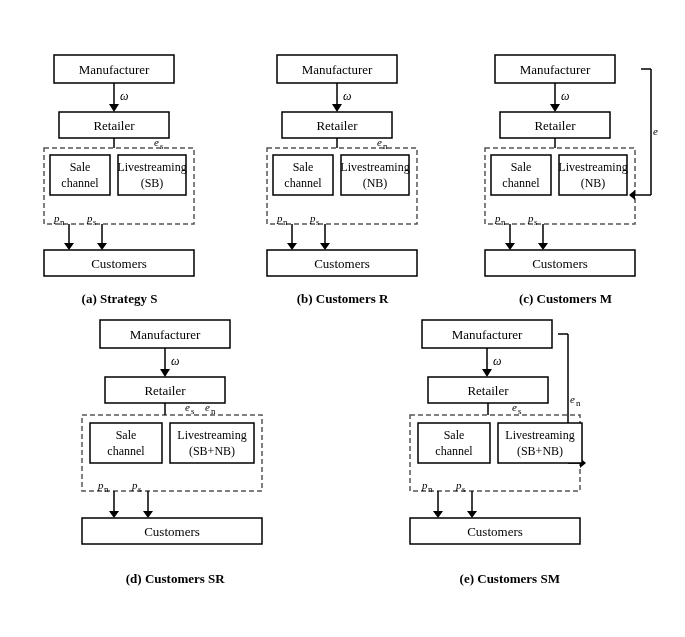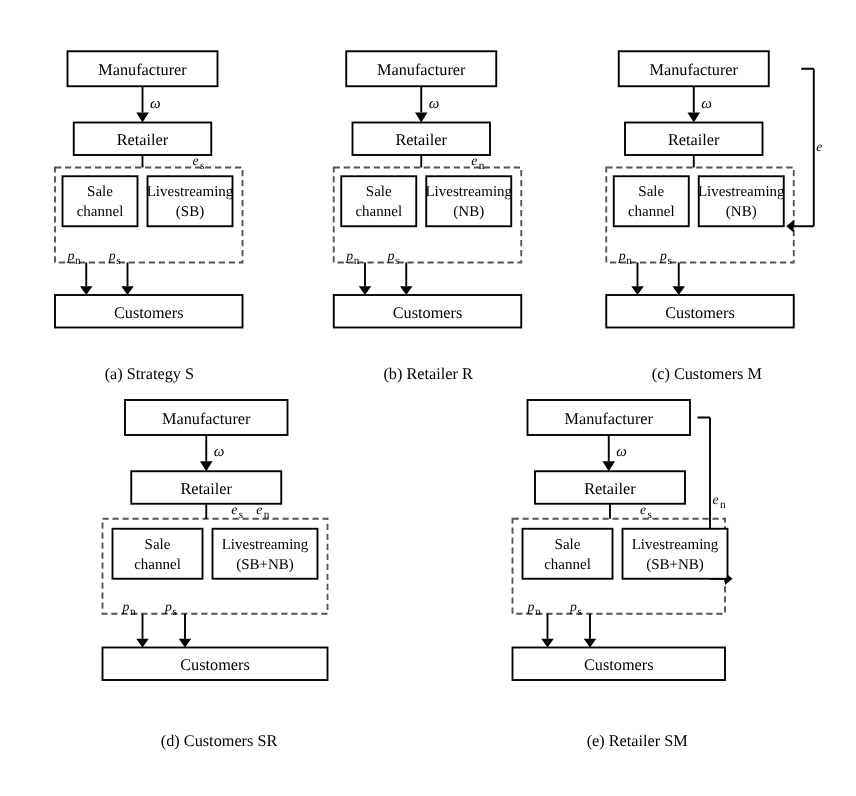--- a/index.html
+++ b/index.html
@@ -37,22 +37,22 @@
     }
     .diagram-small {
       width: 185px;
     }
     .diagram-large {
       width: 220px;
     }
     
     .caption {
       font-size: 13px;
-      font-weight: normal;
-      margin-top: 20px;
+      font-weight: bold;
+      margin-top: 6px;
     }
     
     .svg-diagram {
       display: block;
     }
   </style>
 </head>
 <body>
 
 <div class="main-container">
@@ -137,21 +137,21 @@
         <text x="28" y="175" font-size="9" font-family="Times New Roman">n</text>
 
         <line x1="70" y1="174" x2="70" y2="193" stroke="black" stroke-width="1.5"></line>
         <polygon points="65,193 75,193 70,200" fill="black"></polygon>
         <text x="55" y="172" font-size="11" font-style="italic" font-family="Times New Roman">p</text>
         <text x="61" y="175" font-size="9" font-family="Times New Roman">s</text>
 
         <rect x="12" y="200" width="150" height="26" fill="white" stroke="black" stroke-width="1.5"></rect>
         <text x="87" y="218" text-anchor="middle" font-size="13" font-family="Times New Roman">Customers</text>
       </svg>
-      <div class="caption">(b) Retailer R</div>
+      <div class="caption">(b) Customers R</div>
     </div>
 
     <div class="diagram diagram-small">
       <svg class="svg-diagram" width="185" height="235">
 
         <rect x="22" y="5" width="120" height="28" fill="white" stroke="black" stroke-width="1.5"></rect>
         <text x="82" y="24" text-anchor="middle" font-size="13" font-family="Times New Roman">Manufacturer</text>
 
         <line x1="82" y1="33" x2="82" y2="54" stroke="black" stroke-width="1.5"></line>
         <polygon points="77,54 87,54 82,62" fill="black"></polygon>
@@ -286,17 +286,17 @@
         <text x="28" y="177" font-size="9" font-family="Times New Roman">n</text>
 
         <line x1="72" y1="176" x2="72" y2="196" stroke="black" stroke-width="1.5"></line>
         <polygon points="67,196 77,196 72,203" fill="black"></polygon>
         <text x="56" y="174" font-size="11" font-style="italic" font-family="Times New Roman">p</text>
         <text x="62" y="177" font-size="9" font-family="Times New Roman">s</text>
 
         <rect x="10" y="203" width="170" height="26" fill="white" stroke="black" stroke-width="1.5"></rect>
         <text x="95" y="221" text-anchor="middle" font-size="13" font-family="Times New Roman">Customers</text>
       </svg>
-      <div class="caption">(e) Retailer SM</div>
+      <div class="caption">(e) Customers SM</div>
     </div>
 
   </div>
 </div>
 
 </body></html>

